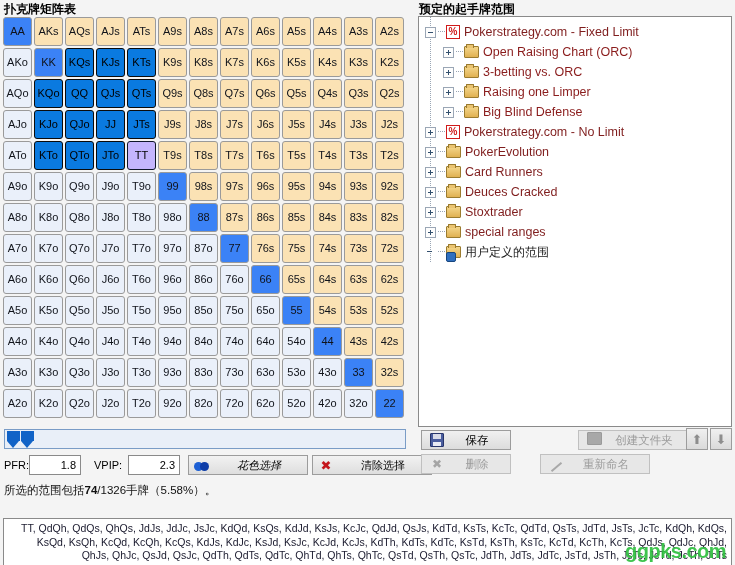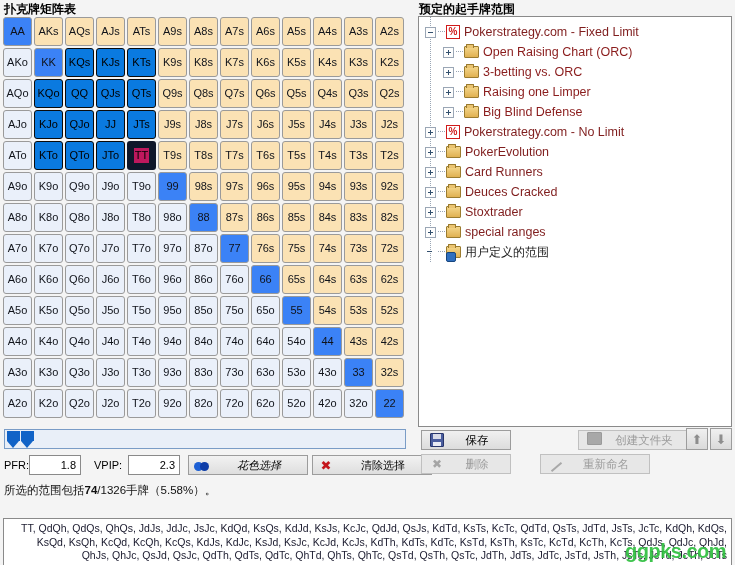--- a/index.html
+++ b/index.html
@@ -32,21 +32,21 @@
     display:flex;align-items:center;justify-content:center;
     font-size:11px;line-height:1;color:#10131a;
     background:#eaf0fa;
     margin:1px 1px 0 0;
     user-select:none;
   }
   .cell.pair{background:#3b82f6;}
   .cell.suited{background:#fbe2b4;}
   .cell.offsuit{background:#eaf0fa;}
   .cell.sel{background:#0a7ae0;border:1px solid #0b0b0b;color:#000;}
-  .cell.sel-part{background:#be185d;border:7px solid #0f172a;color:#000;}
+  .cell.sel-part{background:#c4b5fd;border:1px solid #0f172a;color:#000;}
 
   
   .slider-wrap{
     position:absolute;left:4px;top:429px;width:402px;height:20px;
     box-sizing:border-box;border:1px solid #7a9cc6;background:#e9eff8;
   }
   .slider-handles{position:absolute;left:2px;top:1px;display:flex;}
   .handle{
     width:13px;height:17px;position:relative;margin-right:1px;
   }

